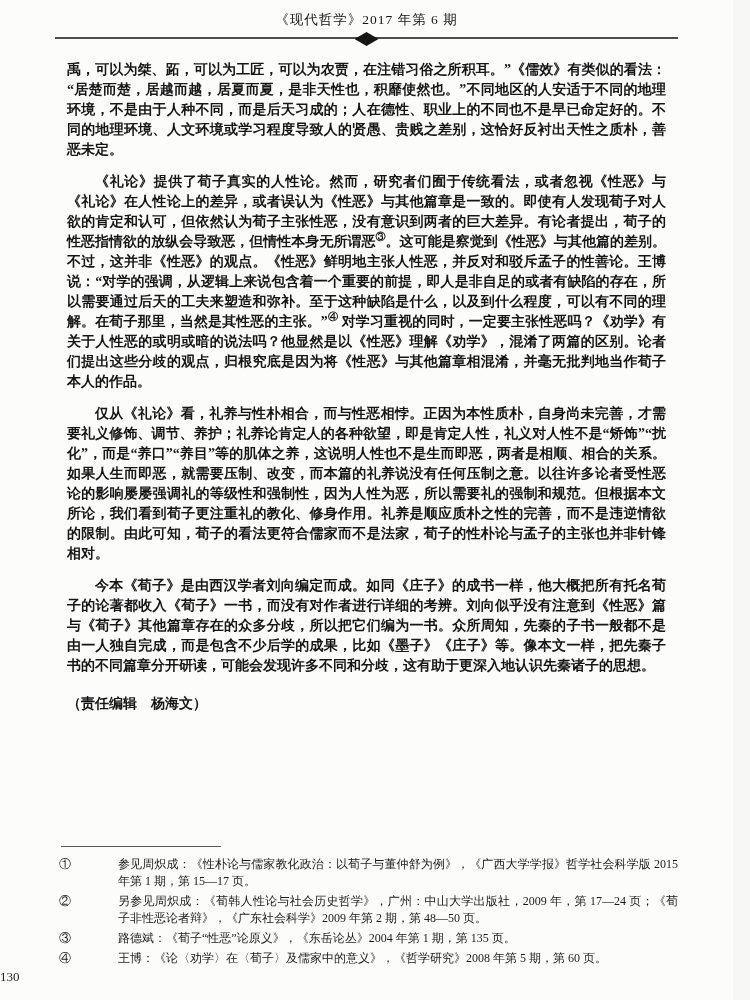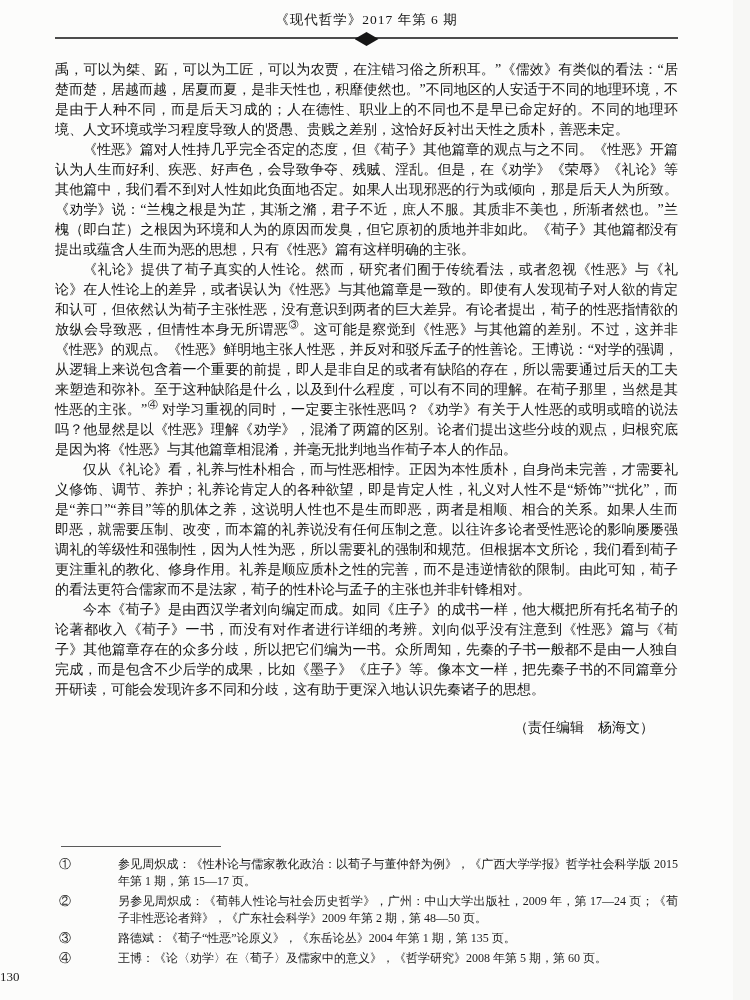--- a/index.html
+++ b/index.html
@@ -38,32 +38,32 @@
     clip-path: polygon(50% 0, 100% 50%, 50% 100%, 0 50%);
   }
   .article-body {
     margin: 21px 55px 0 55px;
     font-size: 14px;
     line-height: 20px;
     text-align: justify;
     color: #161616;
   }
   .article-body p {
-    margin: 0;
+    margin: 12px;
     text-indent: 2em;
+    font-weight: bold;
   }
   .article-body p.no-indent { text-indent: 0; }
   sup.fnref {
     font-size: 0.72em;
     vertical-align: super;
     line-height: 0;
   }
   .editor-note {
     text-indent: 0 !important;
-    text-align: right;
     margin-top: 18px !important;
     padding-right: 24px;
   }
   .footnotes {
     position: absolute;
     left: 55px; right: 55px;
     top: 846px;
     font-size: 12px;
     line-height: 17px;
     color: #1b1b1b;
@@ -96,21 +96,20 @@
   <div class="running-head">
     <span>《现代哲学》2017 年第 6 期</span>
   </div>
 
   <div class="header-rule">
     <span class="diamond"></span>
   </div>
 
   <div class="article-body">
     <p class="no-indent">禹，可以为桀、跖，可以为工匠，可以为农贾，在注错习俗之所积耳。”《儒效》有类似的看法：“居楚而楚，居越而越，居夏而夏，是非天性也，积靡使然也。”不同地区的人安适于不同的地理环境，不是由于人种不同，而是后天习成的；人在德性、职业上的不同也不是早已命定好的。不同的地理环境、人文环境或学习程度导致人的贤愚、贵贱之差别，这恰好反衬出天性之质朴，善恶未定。</p>
-    <p>《性恶》篇对人性持几乎完全否定的态度，但《荀子》其他篇章的观点与之不同。《性恶》开篇认为人生而好利、疾恶、好声色，会导致争夺、残贼、淫乱。但是，在《劝学》《荣辱》《礼论》等其他篇中，我们看不到对人性如此负面地否定。如果人出现邪恶的行为或倾向，那是后天人为所致。《劝学》说：“兰槐之根是为芷，其渐之滫，君子不近，庶人不服。其质非不美也，所渐者然也。”兰槐（即白芷）之根因为环境和人为的原因而发臭，但它原初的质地并非如此。《荀子》其他篇都没有提出或蕴含人生而为恶的思想，只有《性恶》篇有这样明确的主张。</p>
     <p>《礼论》提供了荀子真实的人性论。然而，研究者们囿于传统看法，或者忽视《性恶》与《礼论》在人性论上的差异，或者误认为《性恶》与其他篇章是一致的。即使有人发现荀子对人欲的肯定和认可，但依然认为荀子主张性恶，没有意识到两者的巨大差异。有论者提出，荀子的性恶指情欲的放纵会导致恶，但情性本身无所谓恶<sup class="fnref">③</sup>。这可能是察觉到《性恶》与其他篇的差别。不过，这并非《性恶》的观点。《性恶》鲜明地主张人性恶，并反对和驳斥孟子的性善论。王博说：“对学的强调，从逻辑上来说包含着一个重要的前提，即人是非自足的或者有缺陷的存在，所以需要通过后天的工夫来塑造和弥补。至于这种缺陷是什么，以及到什么程度，可以有不同的理解。在荀子那里，当然是其性恶的主张。”<sup class="fnref">④</sup> 对学习重视的同时，一定要主张性恶吗？《劝学》有关于人性恶的或明或暗的说法吗？他显然是以《性恶》理解《劝学》，混淆了两篇的区别。论者们提出这些分歧的观点，归根究底是因为将《性恶》与其他篇章相混淆，并毫无批判地当作荀子本人的作品。</p>
     <p>仅从《礼论》看，礼养与性朴相合，而与性恶相悖。正因为本性质朴，自身尚未完善，才需要礼义修饰、调节、养护；礼养论肯定人的各种欲望，即是肯定人性，礼义对人性不是“矫饰”“扰化”，而是“养口”“养目”等的肌体之养，这说明人性也不是生而即恶，两者是相顺、相合的关系。如果人生而即恶，就需要压制、改变，而本篇的礼养说没有任何压制之意。以往许多论者受性恶论的影响屡屡强调礼的等级性和强制性，因为人性为恶，所以需要礼的强制和规范。但根据本文所论，我们看到荀子更注重礼的教化、修身作用。礼养是顺应质朴之性的完善，而不是违逆情欲的限制。由此可知，荀子的看法更符合儒家而不是法家，荀子的性朴论与孟子的主张也并非针锋相对。</p>
     <p>今本《荀子》是由西汉学者刘向编定而成。如同《庄子》的成书一样，他大概把所有托名荀子的论著都收入《荀子》一书，而没有对作者进行详细的考辨。刘向似乎没有注意到《性恶》篇与《荀子》其他篇章存在的众多分歧，所以把它们编为一书。众所周知，先秦的子书一般都不是由一人独自完成，而是包含不少后学的成果，比如《墨子》《庄子》等。像本文一样，把先秦子书的不同篇章分开研读，可能会发现许多不同和分歧，这有助于更深入地认识先秦诸子的思想。</p>
     <p class="editor-note">（责任编辑　杨海文）</p>
   </div>
 
   <div class="footnotes">
     <div class="fn-rule"></div>
 
     <div class="fn">

